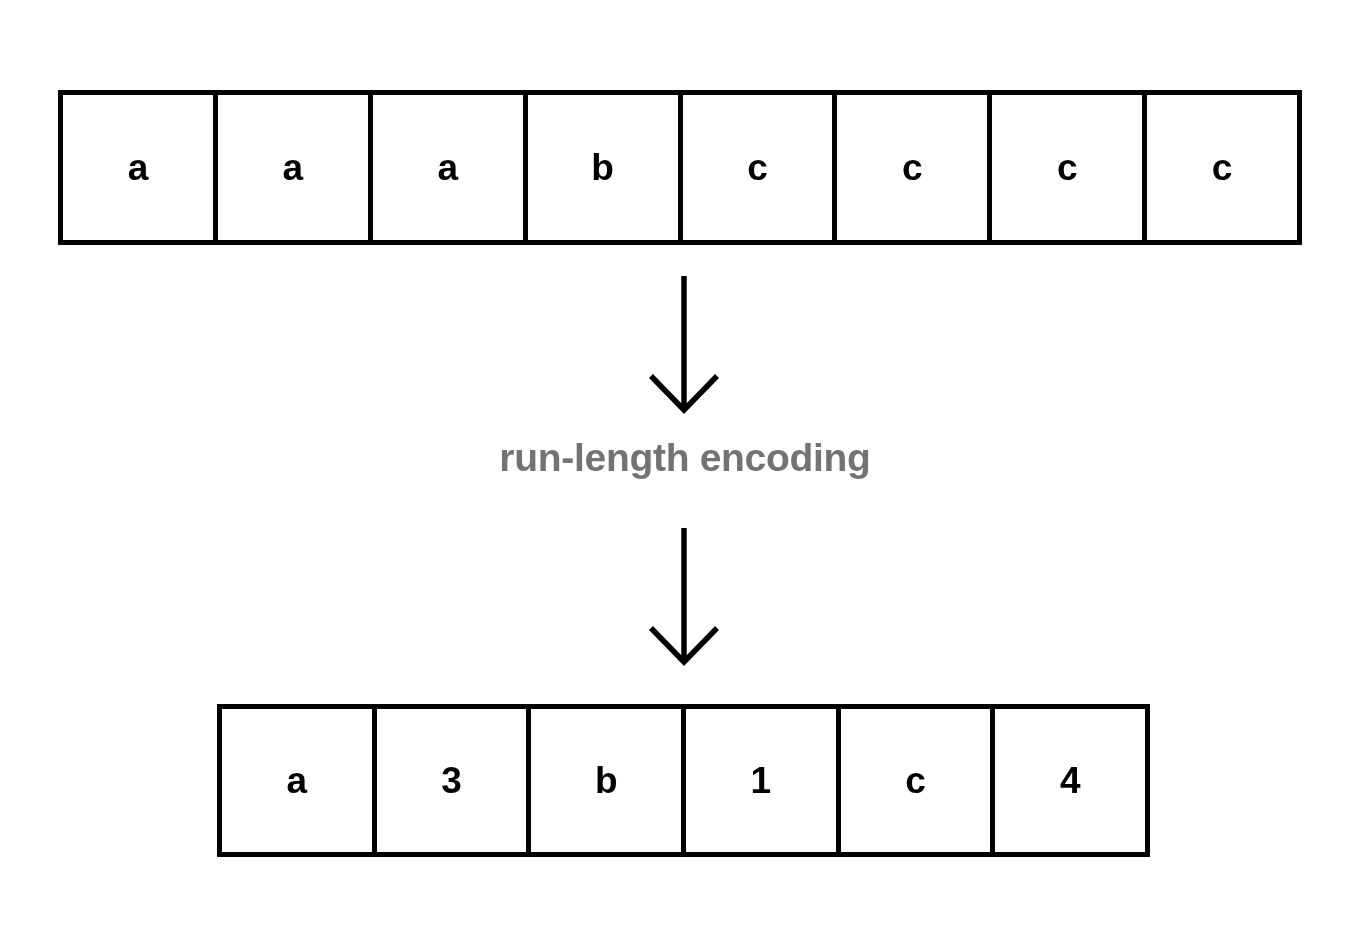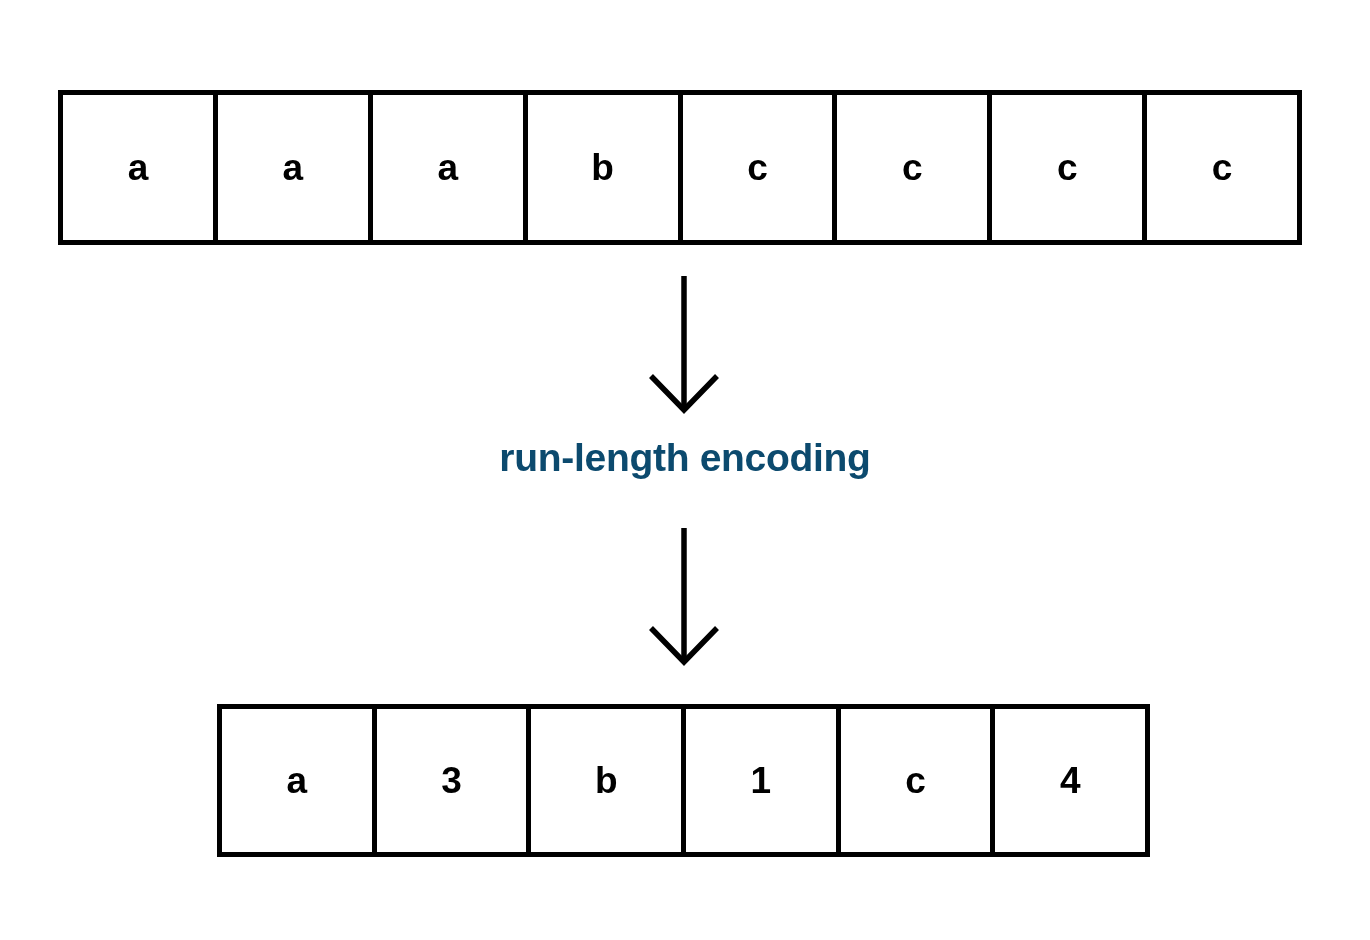--- a/index.html
+++ b/index.html
@@ -84,21 +84,21 @@
   #process-label {
     position: absolute;
     left: 0;
     top: 438px;
     width: 1370px;
     text-align: center;
     font-family: "Liberation Sans", "DejaVu Sans", sans-serif;
     font-weight: bold;
     font-size: 39px;
     line-height: 1;
-    color: #0c4a6e;
+    color: #737373;
     letter-spacing: -0.3px;
     user-select: none;
   }
 </style>
 </head>
 <body>
 
 <div id="canvas">
 
   <div id="input-row" class="cell-row">

